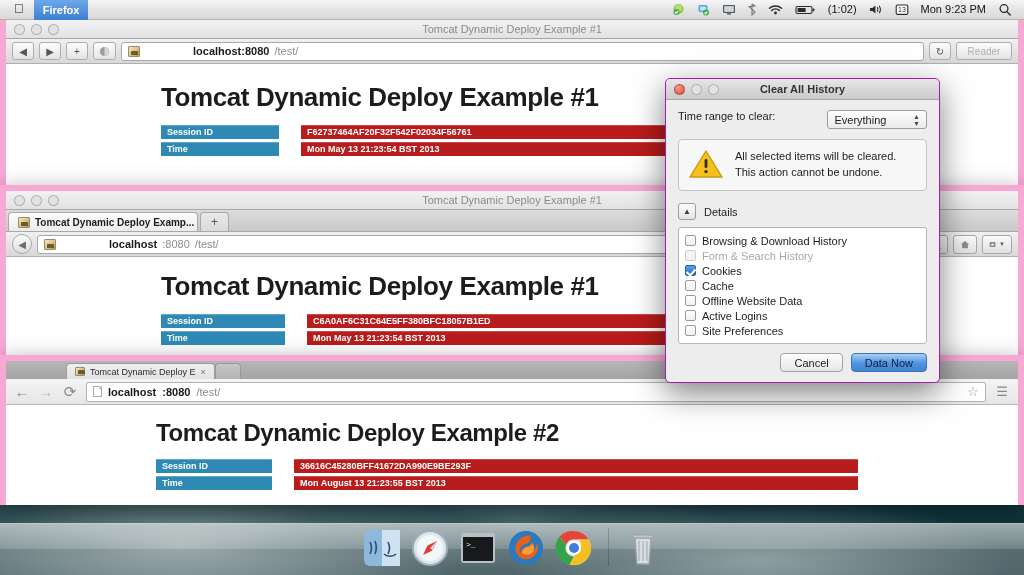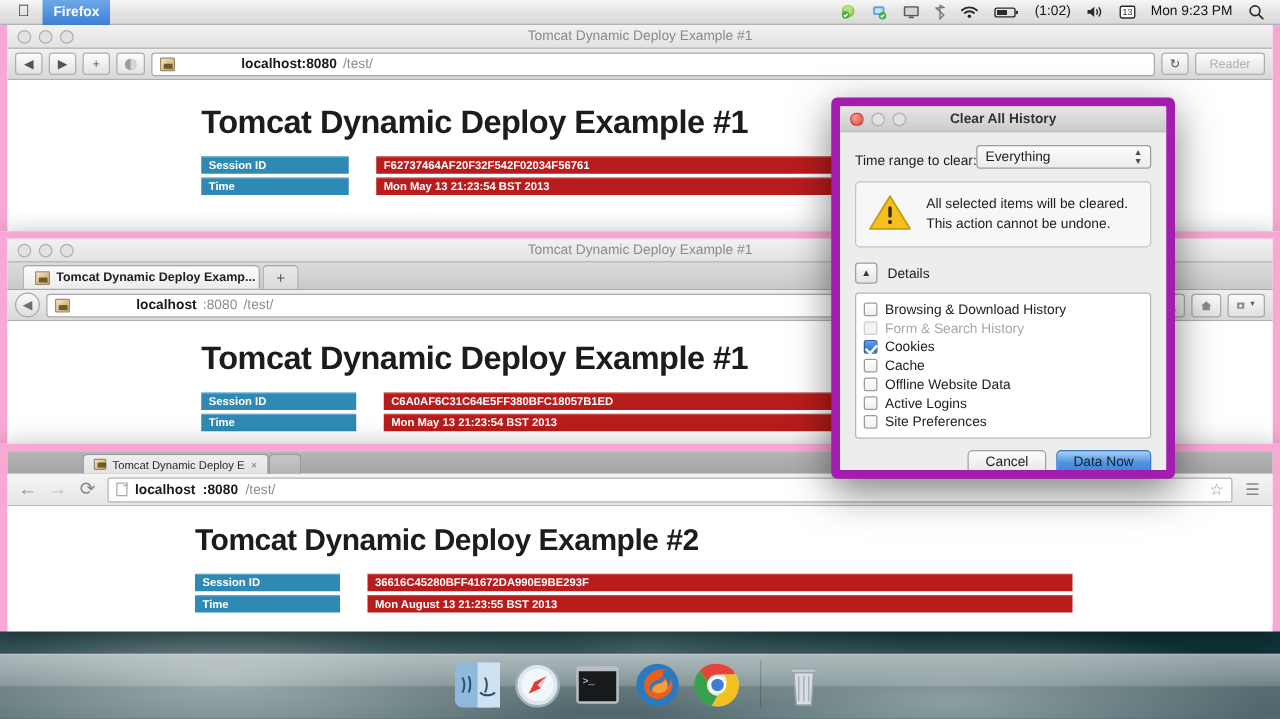--- a/index.html
+++ b/index.html
@@ -102,21 +102,21 @@
   }
 
   
   #win1 { left:0; top:14px; width:1024px; height:182px; }
   #win1 .page { height: 138px; padding: 18px 0 0 0; }
 
   
   #win2 { left:0; top:185px; width:1024px; height:183px; }
   .fftabstrip {
     height:22px; background: linear-gradient(180deg,#dcdcdc 0%, #c9c9c9 100%);
-    border-bottom:1px solid #a8a8a8; display:flex; align-items:flex-end; padding-left:12px; gap:2px;text-align:right;
+    border-bottom:1px solid #a8a8a8; display:flex; align-items:flex-end; padding-left:2px; gap:2px;text-align:right;
   }
   .fftab {
     height:19px; padding:0 9px; background: linear-gradient(180deg,#fcfcfc 0%, #ececec 100%);
     border:1px solid #a8a8a8; border-bottom:none; border-radius:4px 4px 0 0;
     display:flex; align-items:center; gap:5px; font-size:10px; font-weight:bold; color:#1d1d1d;
     max-width:190px; white-space:nowrap; overflow:hidden;
   }
   .fftab.newtab { padding:0 10px; font-weight:normal; color:#555; font-size:12px;
                   background: linear-gradient(180deg,#e9e9e9 0%, #dadada 100%); }
   .round-btn {
@@ -157,35 +157,35 @@
     display:flex; align-items:center; gap:6px; padding:0 6px; font-size:11px; color:#8d8d8d;
   }
   .ch-doc { width:9px; height:11px; border:1px solid #aaa; background:#fff; position:relative; }
   .ch-doc:after{ content:""; position:absolute; right:-1px; top:-1px; border-left:3px solid #ddd;
                  border-bottom:3px solid #aaa; }
   #win3 .page { height:100px; padding: 14px 0 0 0; }
 
   
   #dialog {
     position:absolute; left:665px; top:78px; width:275px; height:305px;
-    background:#ededed; border:7px solid #a21caf; border-radius:5px;
+    background:#ededed; border:1px solid #a21caf; border-radius:5px;
     box-shadow: 0 10px 32px rgba(0,0,0,.5);
     z-index:60; overflow:hidden;
     font-size:11px; color:#1c1c1c;
   }
   #dialog .titlebar { border-radius:4px 4px 0 0; height:21px;
     background: linear-gradient(180deg,#e6e6e6 0%, #cbcbcb 100%); }
   #dialog .win-title { font-weight:bold; font-size:11px; color:#333; }
   .dlg-body { padding:10px 12px 0 12px; }
-  .dlg-row { display:flex; align-items:flex-end; gap:0; }
+  .dlg-row { display:flex; align-items:flex-start; gap:24px; }
   .dlg-label { font-size:11px; color:#1c1c1c; }
   .select {
     flex:1; height:19px; background: linear-gradient(180deg,#fdfdfd 0%, #ebebeb 100%);
     border:1px solid #9d9d9d; border-radius:3px; display:flex; align-items:center;
-    padding:0 6px; font-size:11px; position:relative;
+    padding:0 6px; font-size:11px; position:relative;margin-left:28px;
   }
   .select .arrows { margin-left:auto; font-size:7px; line-height:7px; color:#4a4a4a; text-align:center; }
   .warnbox {
     margin-top:10px; background:#f7f7f7; border:1px solid #c4c4c4; border-radius:4px;
     padding:9px 10px; display:flex; align-items:center; gap:12px;
   }
   .warn-text { font-size:11px; line-height:1.45; color:#1c1c1c; }
   .details-row { margin-top:12px; display:flex; align-items:center; gap:8px; }
   .disc-btn {
     width:18px; height:17px; border:1px solid #9d9d9d; border-radius:3px;

